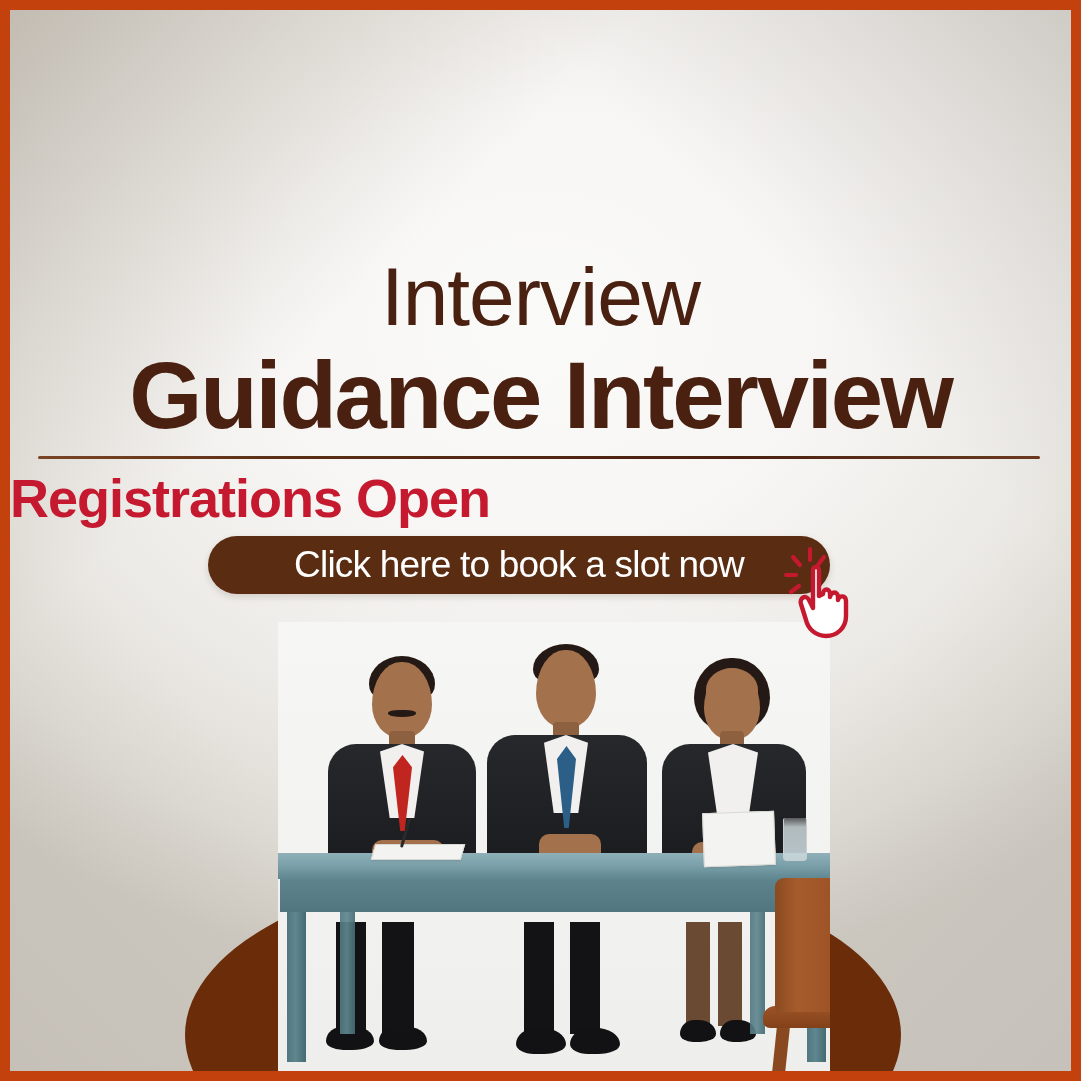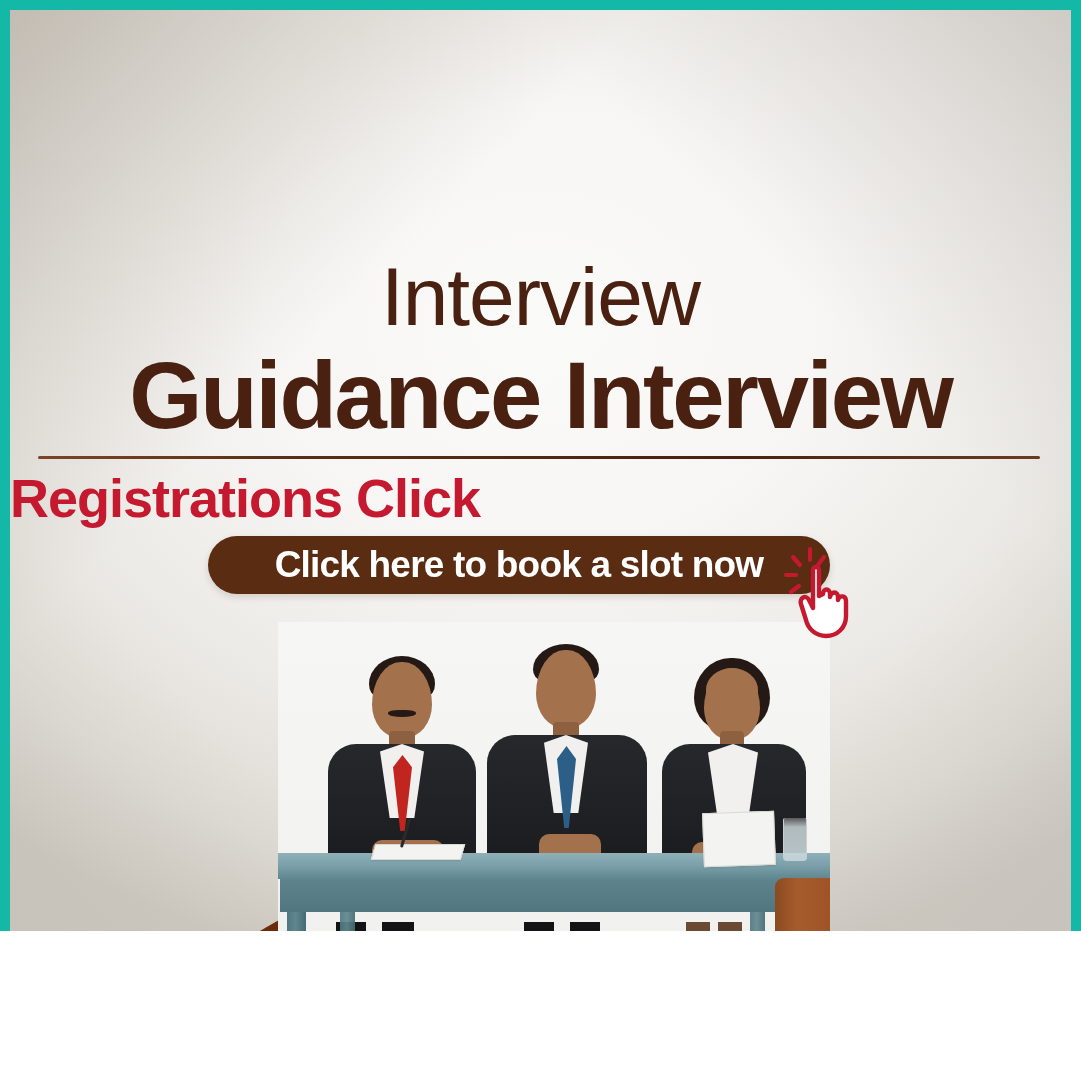--- a/index.html
+++ b/index.html
@@ -9,24 +9,24 @@
     background: #ffffff;
   }
   body {
     font-family: "Liberation Sans", sans-serif;
   }
 
   
   #poster {
     position: relative;
     width: 1081px;
-    height: 931px;
+    height: 1081px;
     overflow: hidden;
     box-sizing: border-box;
-    background: #14b8a6;
+    background: #c2410c;
   }
 
   
   #canvas {
     position: absolute;
     left: 10px;
     top: 10px;
     width: 1061px;
     height: 1061px;
     overflow: hidden;
@@ -123,21 +123,21 @@
     cursor: pointer;
     box-shadow: 0 3px 7px rgba(90,60,40,.18);
     display: flex;
     align-items: center;
     justify-content: center;
     padding: 0;
   }
   .cta-label {
     color: #ffffff;
     font-size: 37px;
-    font-weight: 700;
+    font-weight: 400;
     letter-spacing: -.8px;
     line-height: 1;
     white-space: nowrap;
     font-family: "Liberation Sans", sans-serif;
     transform: translateY(-1px);
     text-align: right;
   }
   .cta-cursor {
     position: absolute;
     left: 575px;
@@ -384,21 +384,21 @@
 <div id="poster">
   <div id="canvas">
 
     <div class="headline-block">
       <div class="title-line1">Interview</div>
       <div class="title-line2">Guidance Interview</div>
     </div>
 
     <div class="title-rule"></div>
 
-    <div class="subtitle">Registrations Click</div>
+    <div class="subtitle">Registrations Open</div>
 
     <div class="cta-wrap">
       <button class="cta-button">
         <span class="cta-label">Click here to book a slot now</span>
       </button>
 
       <svg class="cta-cursor" viewBox="0 0 100 100">
 
         <g stroke="#c4192f" stroke-width="4.2" stroke-linecap="round" fill="none">
           <line x1="27" y1="5" x2="27" y2="16"></line>

